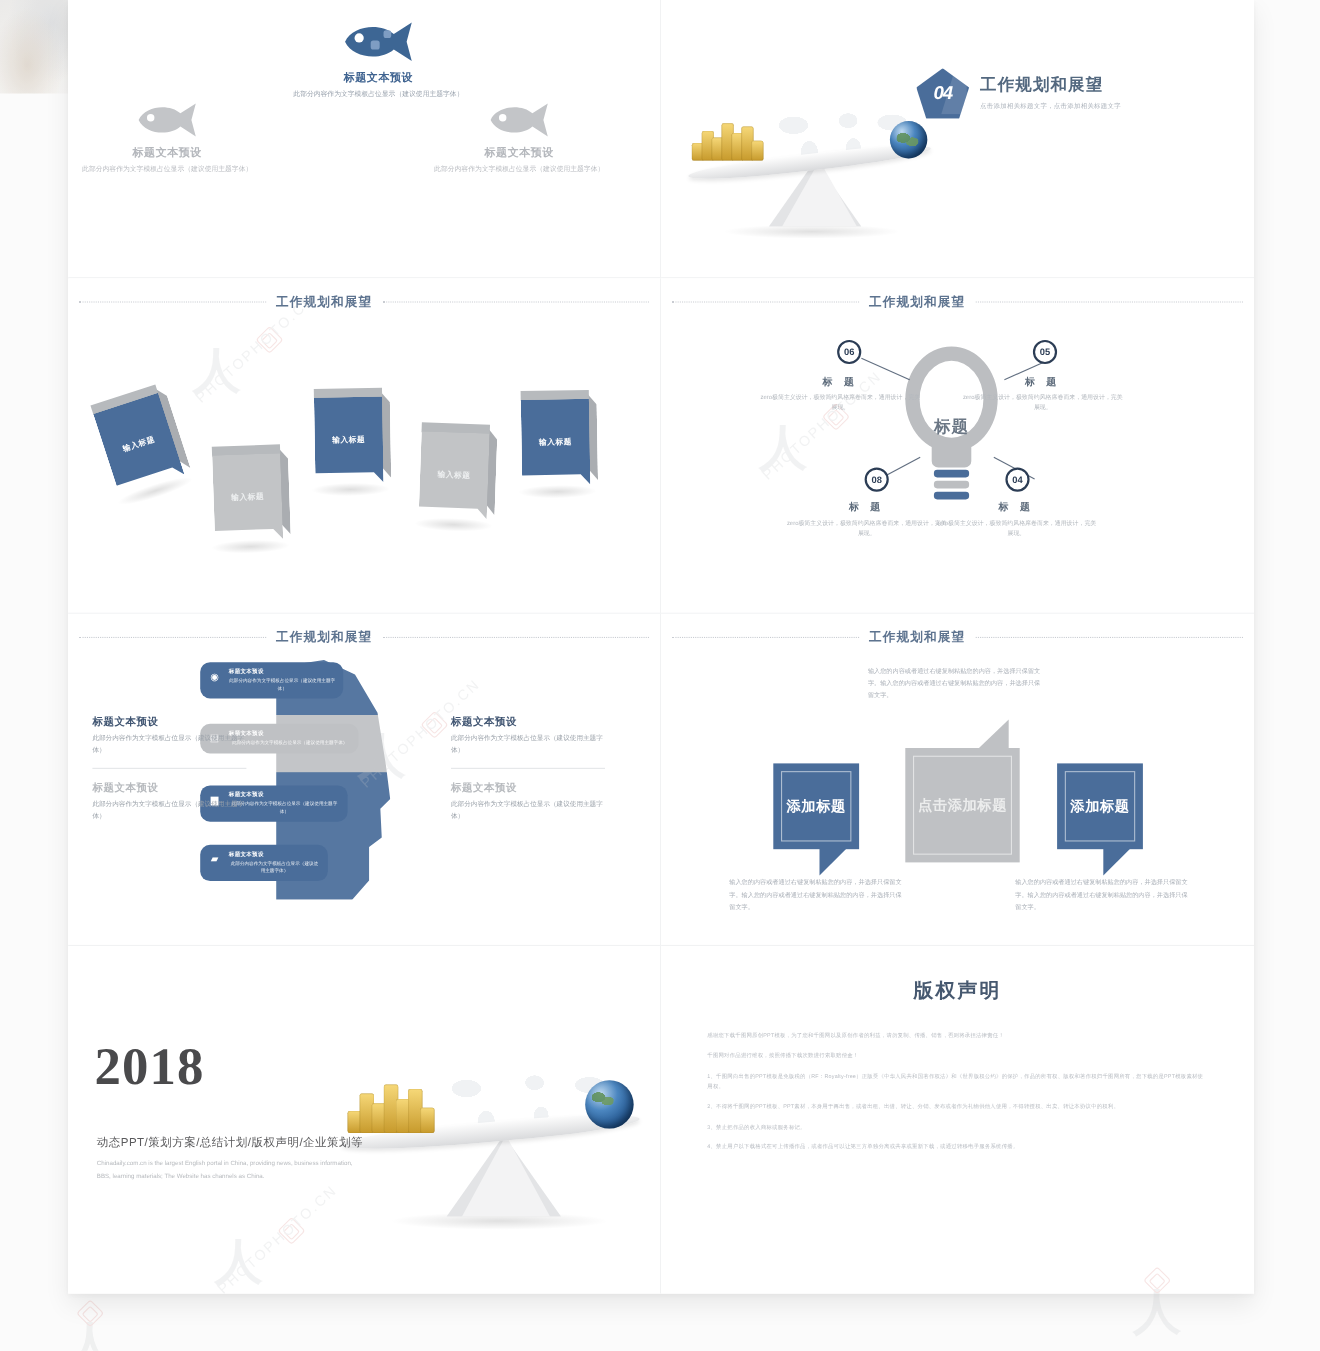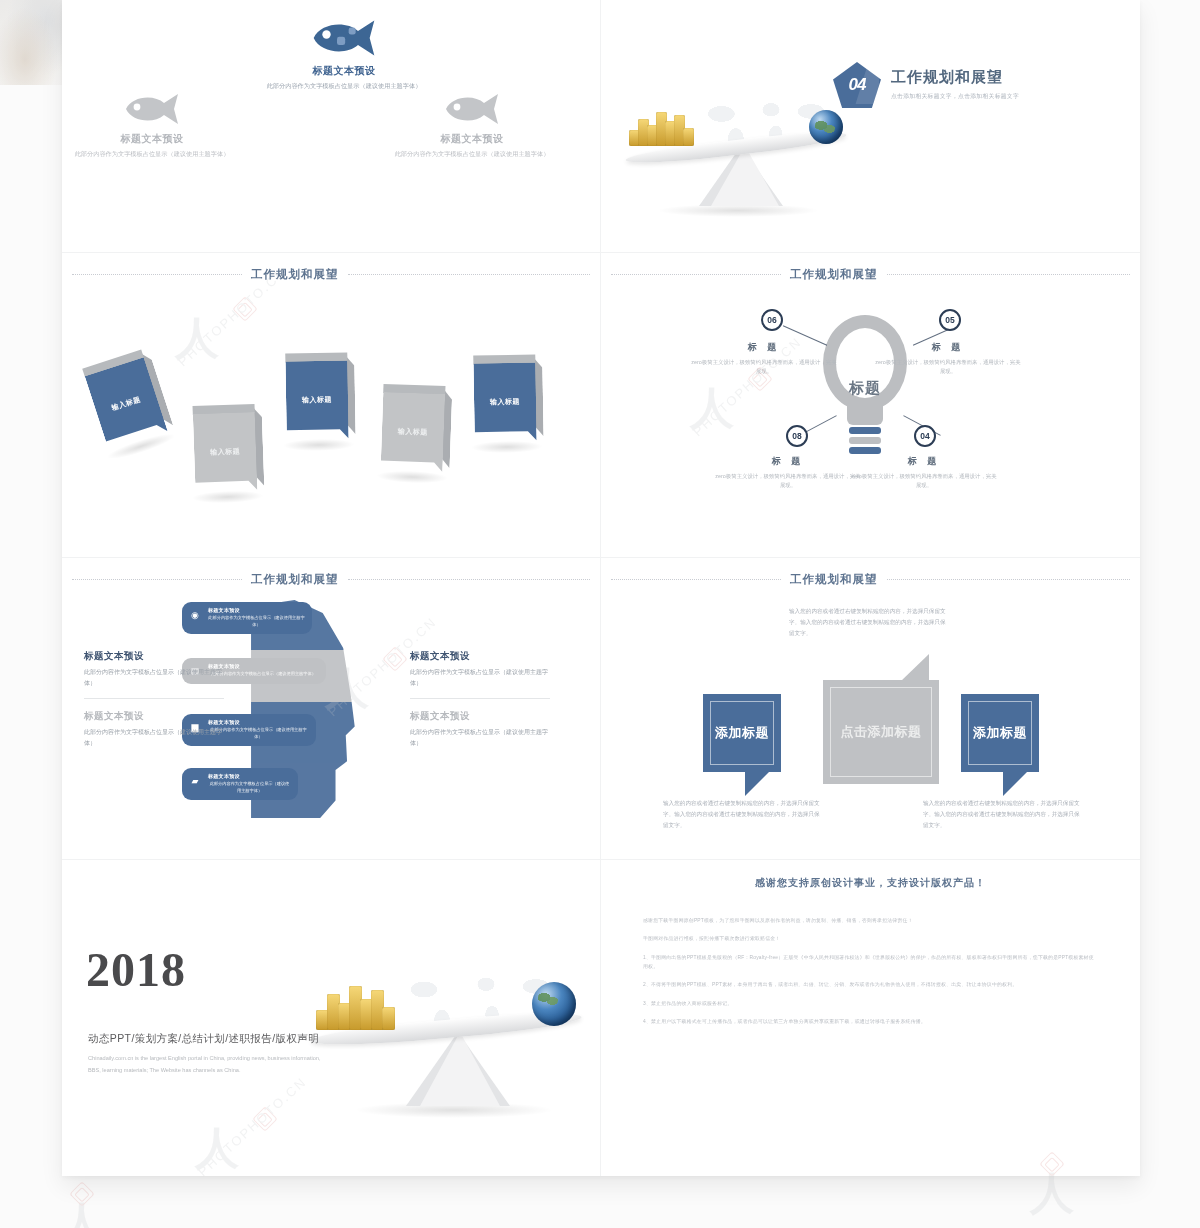--- a/index.html
+++ b/index.html
@@ -215,21 +215,21 @@
   .cal{ position:absolute; width:78px; height:78px; }
   .cal .box{
     position:absolute;inset:0;
     display:flex;align-items:center;justify-content:center;
     font-size:13px;font-weight:bold;letter-spacing:.5px;
   }
   .cal .box::after{
     content:"";position:absolute;inset:7px;border:1px solid rgba(255,255,255,.55);
   }
   .cal.blue .box{ background:#4a6d9a;color:#fff; }
-  .cal.grey{ width:116px;height:104px; }
+  .cal.grey{ width:104px;height:104px; }
   .cal.grey .box{ background:#bfc1c4;color:#eceded; }
   .cal .tailbl{
     position:absolute;left:42px;bottom:-24px;width:0;height:0;
     border-left:0 solid transparent;border-right:26px solid transparent;border-top:26px solid #4a6d9a;
   }
   .cal.grey .tailtr{
     position:absolute;right:10px;top:-26px;width:0;height:0;
     border-left:28px solid transparent;border-right:0 solid transparent;border-bottom:27px solid #bfc1c4;
   }
   .s6p{ position:absolute; font-size:5.6px; line-height:1.95; color:#a8aeb6; width:158px; }
@@ -545,26 +545,26 @@
           <i style="left:22px;height:27px;width:13px;"></i>
             <i style="left:33px;height:44px;width:13px;"></i>
           <i style="left:44px;height:31px;width:13px;"></i>
             <i style="left:55px;height:40px;width:13px;"></i>
           <i style="left:66px;height:23px;width:13px;"></i>
         </div>
         <div class="globe"></div>
       </div>
 
       <div class="year">2018</div>
-      <div class="s7sub">动态PPT/策划方案/总结计划/述职报告/版权声明</div>
+      <div class="s7sub">动态PPT/策划方案/总结计划/版权声明/企业策划等</div>
       <div class="s7en">Chinadaily.com.cn is the largest English portal in China, providing news, business information, BBS, learning materials; The Website has channels as China.</div>
     </div>
 
     <div class="slide">
-      <div class="cw-sub">感谢您支持原创设计事业，支持设计版权产品！</div>
+      <div class="cw-title">版权声明</div>
       <div class="cw-body">
         <p>感谢您下载千图网原创PPT模板，为了您和千图网以及原创作者的利益，请勿复制、传播、销售，否则将承担法律责任！</p>
         <p>千图网对作品进行维权，按照传播下载次数进行索取赔偿金！</p>
         <p>1、千图网向出售的PPT模板是免版税的（RF：Royalty-free）正版受《中华人民共和国著作权法》和《世界版权公约》的保护，作品的所有权、版权和著作权归千图网所有，您下载的是PPT模板素材使用权。</p>
         <p>2、不得将千图网的PPT模板、PPT素材，本身用于再出售，或者出租、出借、转让、分销、发布或者作为礼物供他人使用，不得转授权、出卖、转让本协议中的权利。</p>
         <p>3、禁止把作品的收入商标或服务标记。</p>
         <p>4、禁止用户以下载格式在可上传播作品，或者作品可以让第三方单独分离或共享或重新下载，或通过转移电子服务系统传播。</p>
       </div>
     </div>
 

